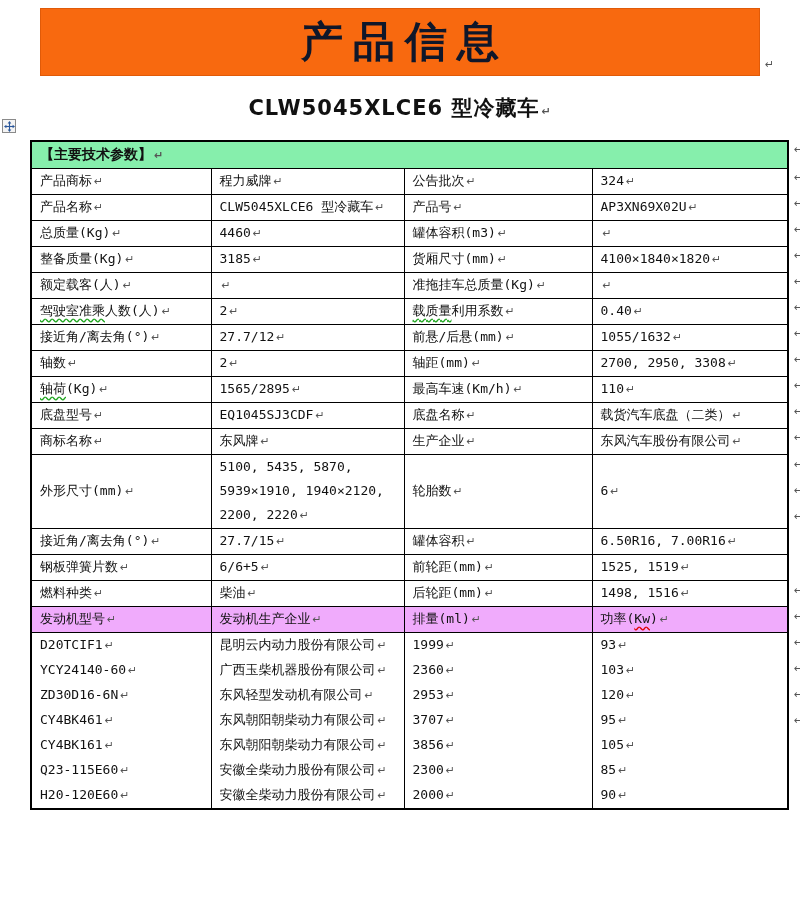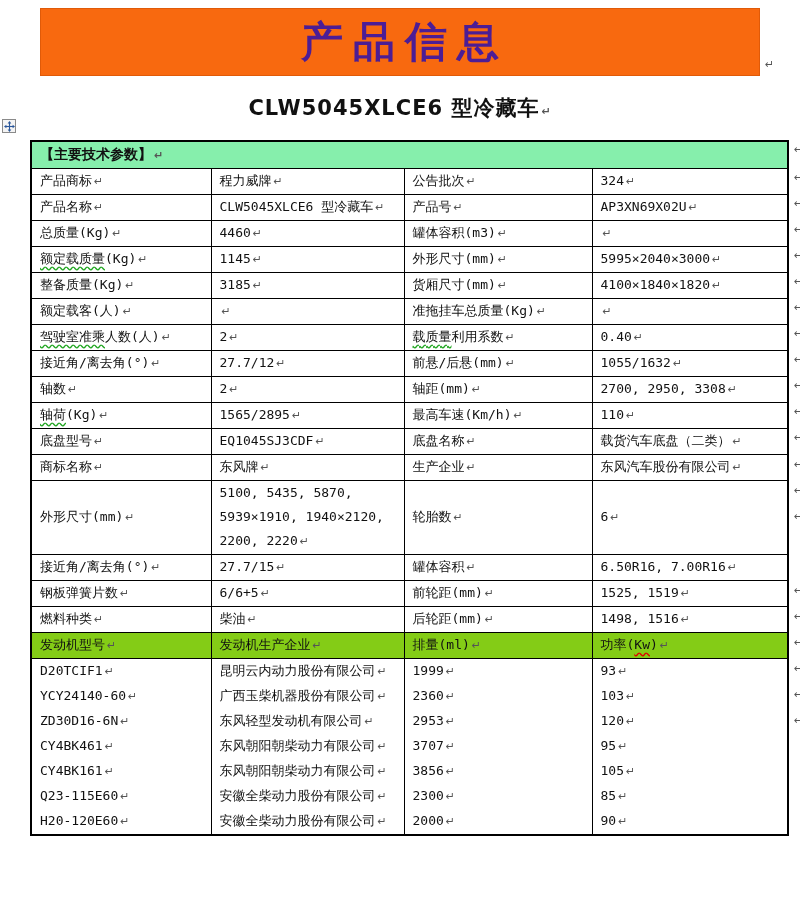--- a/index.html
+++ b/index.html
@@ -4,21 +4,21 @@
 <style>
   * { margin:0; padding:0; box-sizing:border-box; }
   html,body { width:800px; height:901px; background:#fff; overflow:hidden;
     font-family:"DejaVu Sans", sans-serif; }
   .page { position:relative; width:800px; height:901px; }
 
   
   .banner { position:absolute; left:40px; top:8px; width:720px; height:68px;
     background:#F8690F; border:1px solid #E05A08;
     display:flex; align-items:center; justify-content:center; }
-  .banner .banner-text { color:#4c1d95; font-size:42px; font-weight:bold;
+  .banner .banner-text { color:#0f172a; font-size:42px; font-weight:bold;
     letter-spacing:10px; text-indent:10px; }
   .banner-pilcrow { position:absolute; left:763px; top:58px; }
 
   
   .doc-title { position:absolute; left:0; top:94px; width:800px; text-align:center;
     font-size:21px; font-weight:bold; color:#111; letter-spacing:1px; }
 
   
   .move-handle { position:absolute; left:2px; top:119px; width:14px; height:14px;
     background:#f4f4f4; border:1px solid #8a8a8a; display:flex;
@@ -27,21 +27,21 @@
   
   .table-wrap { position:absolute; left:30px; top:140px; width:757px; }
   table.spec { border-collapse:collapse; table-layout:fixed; width:757px;
     border:2px solid #000; font-size:13px; color:#111; }
   col.c1{width:180px;} col.c2{width:193px;} col.c3{width:188px;} col.c4{width:196px;}
   td { border:1px solid #000; padding:0 2px 0 8px; vertical-align:middle;
     line-height:24px; overflow:hidden;
     font-family:"DejaVu Sans Mono","DejaVu Sans",sans-serif; }
   tr.data-row td { height:26px; }
   tr.section-row td { height:23px; background:#86efac; font-weight:bold; font-size:14px; }
-  tr.colhead-row td { height:23px; background:#84cc16; }
+  tr.colhead-row td { height:23px; background:#f0abfc; }
   tr.noline td { border-top:none; border-bottom:none; height:23.8px; }
   .pilcrow { color:#555; font-size:11px; margin-left:2px;
     font-family:"DejaVu Sans",sans-serif; }
   .sq-green { text-decoration:#1fa51f wavy underline; text-underline-offset:3px;
     text-decoration-skip-ink:none; }
   .sq-red { text-decoration:#e00000 wavy underline; text-underline-offset:3px;
     text-decoration-skip-ink:none; }
 
   
   .row-marks span { position:absolute; left:762px; }
@@ -93,26 +93,20 @@
             <td><span>产品名称</span><span class="pilcrow">↵</span></td>
             <td><span>CLW5045XLCE6 型冷藏车</span><span class="pilcrow">↵</span></td>
             <td><span>产品号</span><span class="pilcrow">↵</span></td>
             <td><span>AP3XN69X02U</span><span class="pilcrow">↵</span></td>
           </tr>
           <tr class="data-row">
             <td><span>总质量(Kg)</span><span class="pilcrow">↵</span></td>
             <td><span>4460</span><span class="pilcrow">↵</span></td>
             <td><span>罐体容积(m3)</span><span class="pilcrow">↵</span></td>
             <td><span class="pilcrow">↵</span></td>
-          </tr>
-          <tr class="data-row">
-            <td><span><span class="sq-green">额定载质量</span>(Kg)</span><span class="pilcrow">↵</span></td>
-            <td><span>1145</span><span class="pilcrow">↵</span></td>
-            <td><span>外形尺寸(mm)</span><span class="pilcrow">↵</span></td>
-            <td><span>5995×2040×3000</span><span class="pilcrow">↵</span></td>
           </tr>
           <tr class="data-row">
             <td><span>整备质量(Kg)</span><span class="pilcrow">↵</span></td>
             <td><span>3185</span><span class="pilcrow">↵</span></td>
             <td><span>货厢尺寸(mm)</span><span class="pilcrow">↵</span></td>
             <td><span>4100×1840×1820</span><span class="pilcrow">↵</span></td>
           </tr>
           <tr class="data-row">
             <td><span>额定载客(人)</span><span class="pilcrow">↵</span></td>
             <td><span class="pilcrow">↵</span></td>

